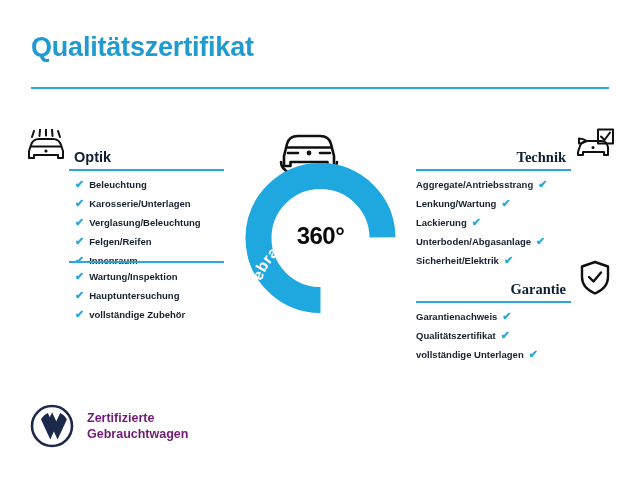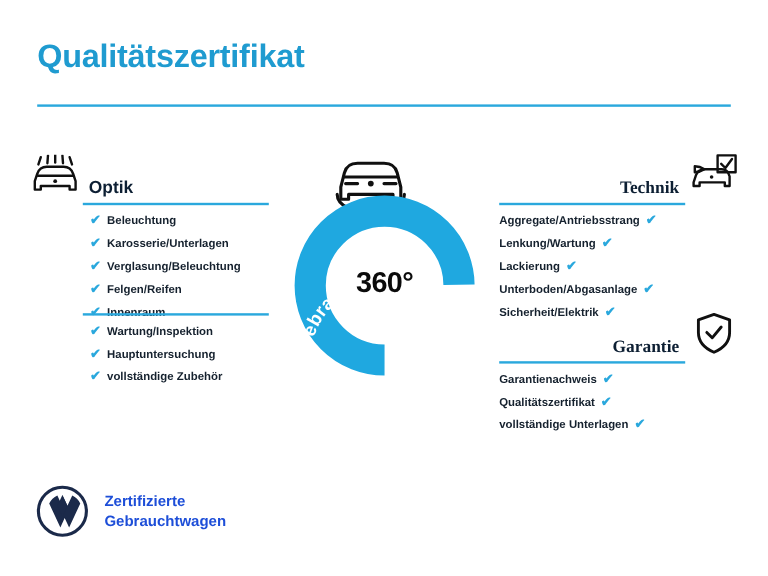--- a/index.html
+++ b/index.html
@@ -146,21 +146,21 @@
     top: 404px;
     display: flex;
     align-items: center;
   }
   .brand-logo { width: 44px; height: 44px; flex: 0 0 44px; }
   .brand-logo svg { display: block; }
   .brand-text {
     margin-left: 13px;
     font-size: 12.5px;
     font-weight: bold;
-    color: #1d4ed8;
+    color: #701a75;
     line-height: 1.3;
     white-space: nowrap;
   }
 </style>
 </head>
 <body>
 
 <div class="page">
 
   <div class="page-title">Qualitätszertifikat</div>

